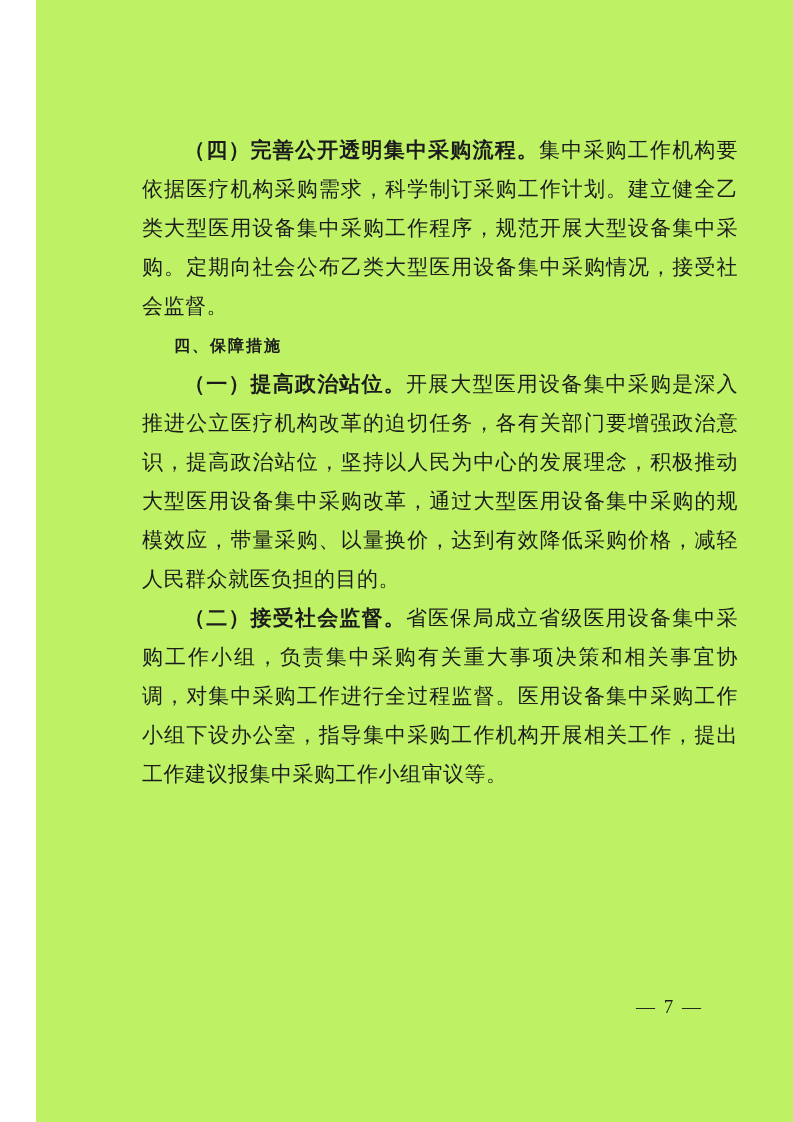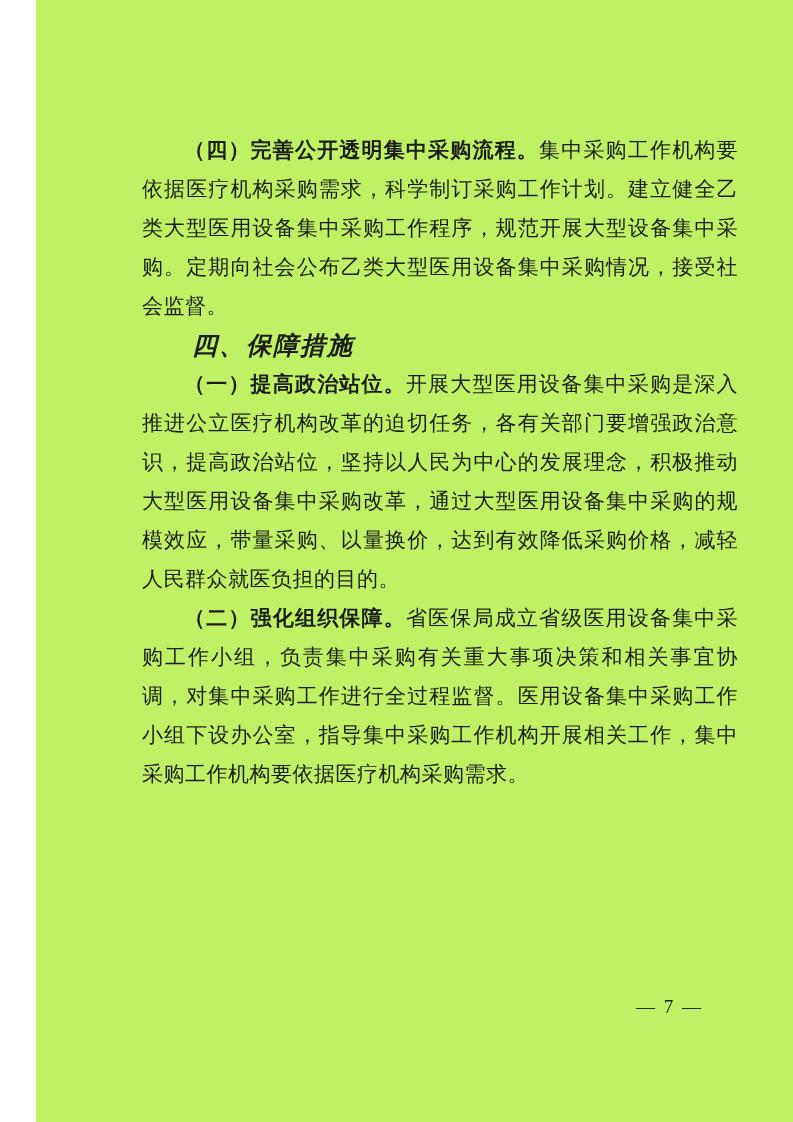--- a/index.html
+++ b/index.html
@@ -32,25 +32,24 @@
     text-indent: 2em;
     letter-spacing: 0.5px;
   }
   .para .lead {
     font-weight: bold;
   }
   .heading {
     margin: 0;
     font-family: "Liberation Sans", "DejaVu Sans", sans-serif;
     font-weight: bold;
-    font-size: 25px;
+    font-size: 16px;
     line-height: 39px;
     text-indent: 2em;
     letter-spacing: 2px;
-    font-style: italic;
   }
   .page-number {
     position: absolute;
     top: 995px;
     right: 126px;
     font-size: 19px;
     line-height: 24px;
     letter-spacing: 2px;
     color: #1c1c1c;
     font-family: "Liberation Serif", "DejaVu Serif", serif;
@@ -61,20 +60,20 @@
 
 <div class="page">
   <div class="content">
 
     <p class="para"><span class="lead">（四）完善公开透明集中采购流程。</span><span>集中采购工作机构要依据医疗机构采购需求，科学制订采购工作计划。建立健全乙类大型医用设备集中采购工作程序，规范开展大型设备集中采购。定期向社会公布乙类大型医用设备集中采购情况，接受社会监督。</span></p>
 
     <p class="heading">四、保障措施</p>
 
     <p class="para"><span class="lead">（一）提高政治站位。</span><span>开展大型医用设备集中采购是深入推进公立医疗机构改革的迫切任务，各有关部门要增强政治意识，提高政治站位，坚持以人民为中心的发展理念，积极推动大型医用设备集中采购改革，通过大型医用设备集中采购的规模效应，带量采购、以量换价，达到有效降低采购价格，减轻人民群众就医负担的目的。</span></p>
 
-    <p class="para"><span class="lead">（二）强化组织保障。</span><span>省医保局成立省级医用设备集中采购工作小组，负责集中采购有关重大事项决策和相关事宜协调，对集中采购工作进行全过程监督。医用设备集中采购工作小组下设办公室，指导集中采购工作机构开展相关工作，集中采购工作机构要依据医疗机构采购需求。</span></p>
+    <p class="para"><span class="lead">（二）接受社会监督。</span><span>省医保局成立省级医用设备集中采购工作小组，负责集中采购有关重大事项决策和相关事宜协调，对集中采购工作进行全过程监督。医用设备集中采购工作小组下设办公室，指导集中采购工作机构开展相关工作，提出工作建议报集中采购工作小组审议等。</span></p>
 
 
 
   </div>
 
   <div class="page-number">— 7 —</div>
 </div>
 
 </body></html>

